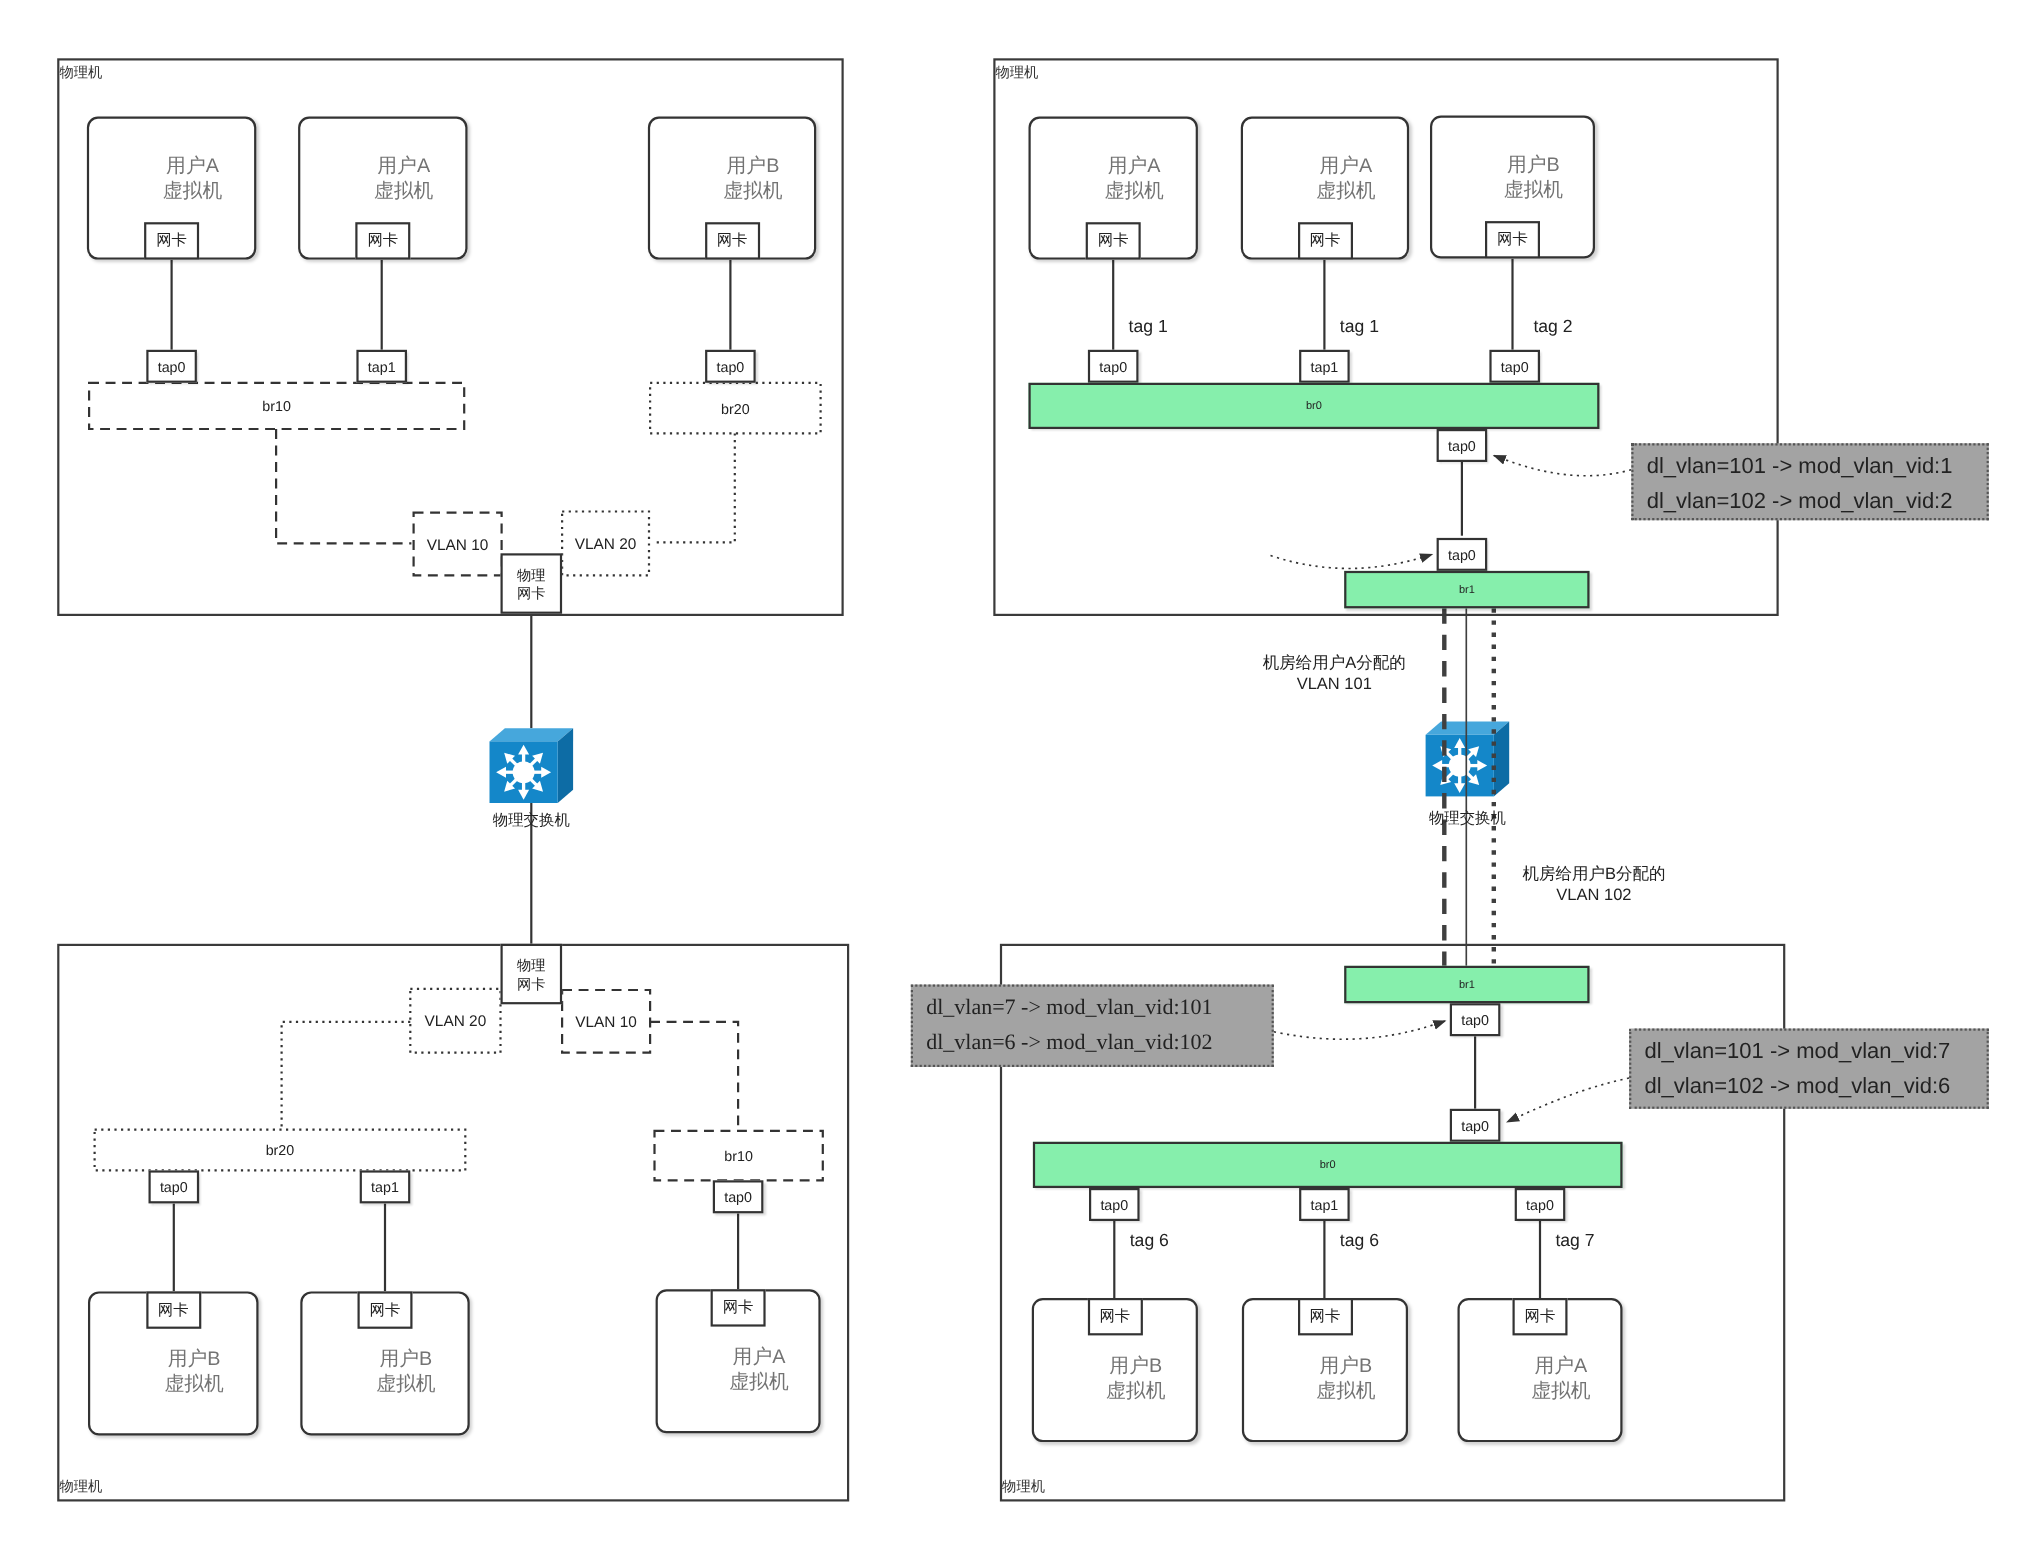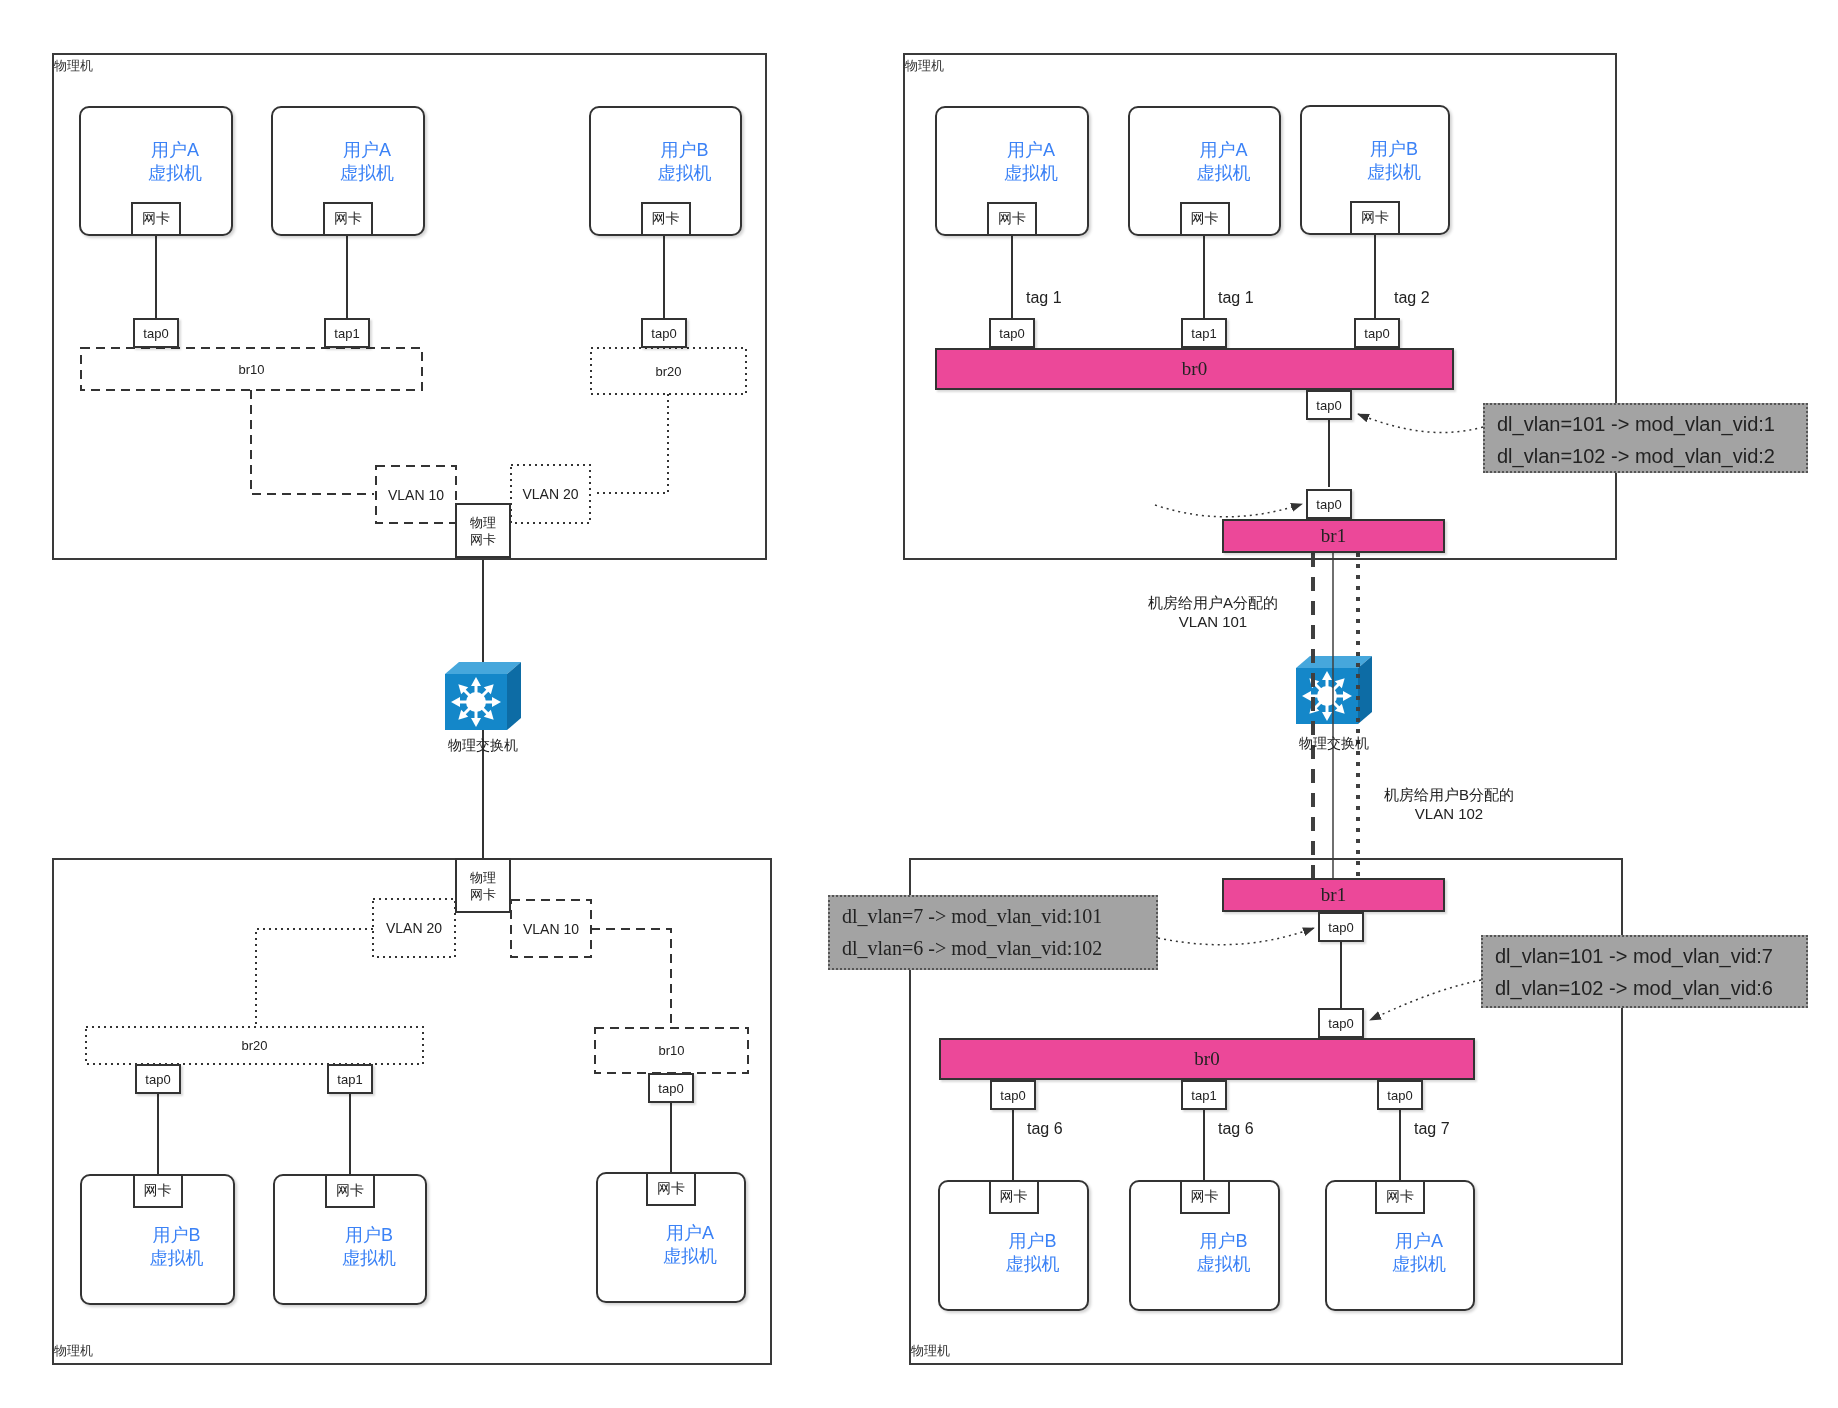--- a/index.html
+++ b/index.html
@@ -5,29 +5,29 @@
   html,body{margin:0;padding:0;background:#fff;}
   .canvas{position:relative;width:1838px;height:1408px;background:#fff;overflow:hidden;
           font-family:"Liberation Sans","DejaVu Sans",sans-serif;color:#333;}
   .abs{position:absolute;box-sizing:border-box;}
   svg.layer{position:absolute;left:0;top:0;}
   .machine{border:2px solid #3a3a3a;background:transparent;}
   .machine-label{position:absolute;left:0;right:0;text-align:left;font-size:13px;color:#333;}
   .machine-label.top{top:2px;} .machine-label.bottom{bottom:3px;}
   .vm{border:2px solid #333;border-radius:10px;background:#fff;display:flex;align-items:center;
       justify-content:center;box-shadow:2px 2px 3px rgba(0,0,0,0.18);}
-  .vm-label{font-size:18px;line-height:23px;text-align:center;white-space:pre-line;color:#3b82f6;margin-left:38px;}
+  .vm-label{font-size:18px;line-height:23px;text-align:center;white-space:pre-line;color:#737373;margin-left:38px;}
   .vm.texttop .vm-label{margin-bottom:18px;} .vm.textbottom .vm-label{margin-top:14px;}
   .nic{position:absolute;left:50%;transform:translateX(-50%);width:46px;height:30px;background:#fff;
        border:2px solid #333;display:flex;align-items:center;justify-content:center;font-size:14px;color:#222;}
   .nic.bottom{bottom:-2px;} .nic.top{top:-2px;}
   .tap{border:2px solid #333;background:#fff;display:flex;align-items:center;justify-content:center;
        font-size:13px;color:#222;box-shadow:2px 2px 2px rgba(0,0,0,0.15);}
-  .brbox{border:2px solid #333;background:#ec4899;display:flex;align-items:center;justify-content:center;
-       font-size:19px;color:#222;box-shadow:2px 2px 2px rgba(0,0,0,0.15);font-family:Liberation Serif, serif;}
+  .brbox{border:2px solid #333;background:#86efac;display:flex;align-items:center;justify-content:center;
+       font-size:10px;color:#222;box-shadow:2px 2px 2px rgba(0,0,0,0.15);}
   .pnic{border:2px solid #333;background:#fff;display:flex;align-items:center;justify-content:center;
        font-size:13px;line-height:17px;text-align:left;white-space:pre-line;color:#222;}
   .lbl{display:flex;align-items:center;justify-content:center;font-size:13px;color:#222;background:transparent;}
   .vlan-lbl{font-size:14px;}
   .tag{font-size:16px;color:#222;}
   .note{border:2px dotted #555;background:#a3a3a3;font-size:20px;line-height:32px;padding:3px 12px;
         white-space:pre-line;color:#222;}
   .mid-note{font-size:15px;line-height:19px;text-align:center;white-space:pre-line;color:#222;}
   .sw-label{font-size:14px;text-align:center;color:#222;}
 </style>

